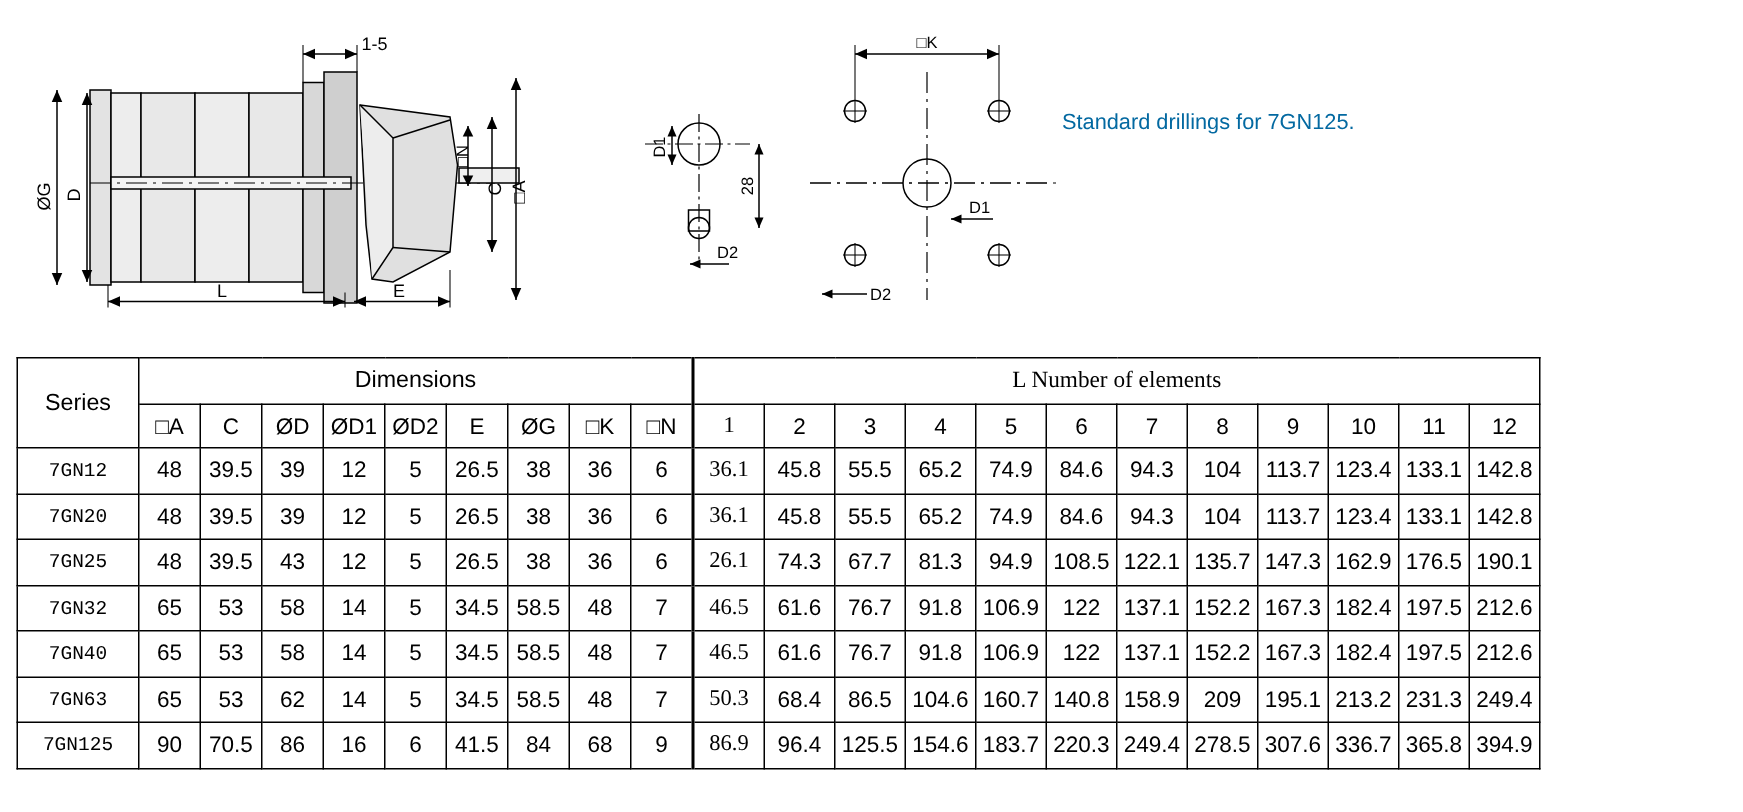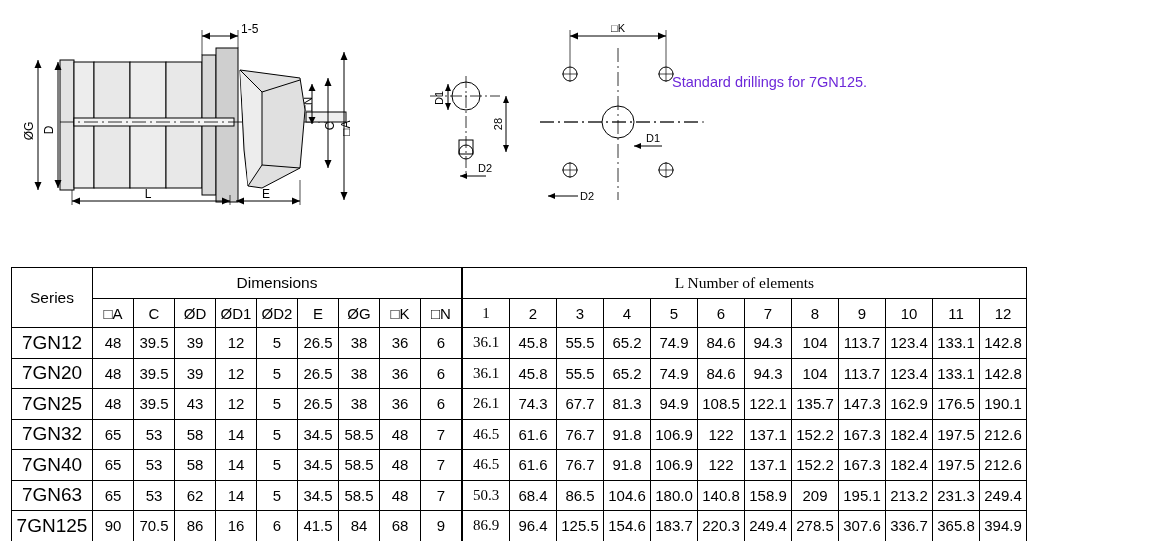--- a/index.html
+++ b/index.html
@@ -1,31 +1,31 @@
 <!DOCTYPE html>
 <html><head>
 <meta charset="utf-8">
 <style>
   html,body{margin:0;padding:0;background:#ffffff;}
   body{width:1162px;height:541px;font-family:"Liberation Sans",sans-serif;color:#000;}
   #root{position:relative;width:1162px;height:541px;overflow:hidden;}
 
   
   .drawing{position:absolute;left:0;top:0;width:1162px;height:232px;}
-  .note{position:absolute;left:672px;top:72px;width:300px;font-size:14.5px;line-height:21px;color:#6d28d9;}
+  .note{position:absolute;left:708px;top:72px;width:300px;font-size:14.5px;line-height:21px;color:#0369a1;}
   .note div{white-space:nowrap;}
 
   
-  table.spec{position:absolute;left:11px;top:238px;border-collapse:collapse;font-size:15px;margin-top:29px;}
+  table.spec{position:absolute;left:11px;top:238px;border-collapse:collapse;font-size:15px;}
   table.spec td,table.spec th{border:1px solid #000;text-align:center;vertical-align:middle;font-weight:normal;padding:0;}
   table.spec th{font-weight:normal;}
   .hrow1 td,.hrow1 th{height:30px;font-size:15.5px;}
   .hrow2 td,.hrow2 th{height:28px;font-size:15px;}
   .drow td{height:29.5px;}
-  .series-cell{width:80px;font-weight:bold;font-size:19px;}
+  .series-cell{width:80px;font-weight:bold;font-size:13px;font-family:Liberation Mono, monospace;}
   .dim-col{width:40px;}
   .l-col{width:46px;}
   .thickleft{border-left:2px solid #000 !important;font-family:Liberation Serif, serif;}
   .seriesheader{width:80px;}
 </style>
 </head>
 <body>
 
 <div id="root">
 
@@ -315,21 +315,21 @@
           <td class="dim-col">14</td>
           <td class="dim-col">5</td>
           <td class="dim-col">34.5</td>
           <td class="dim-col">58.5</td>
           <td class="dim-col">48</td>
           <td class="dim-col">7</td>
           <td class="l-col thickleft">50.3</td>
           <td class="l-col">68.4</td>
           <td class="l-col">86.5</td>
           <td class="l-col">104.6</td>
-          <td class="l-col">180.0</td>
+          <td class="l-col">160.7</td>
           <td class="l-col">140.8</td>
           <td class="l-col">158.9</td>
           <td class="l-col">209</td>
           <td class="l-col">195.1</td>
           <td class="l-col">213.2</td>
           <td class="l-col">231.3</td>
           <td class="l-col">249.4</td>
         </tr>
         <tr class="drow">
           <td class="series-cell">7GN125</td>

